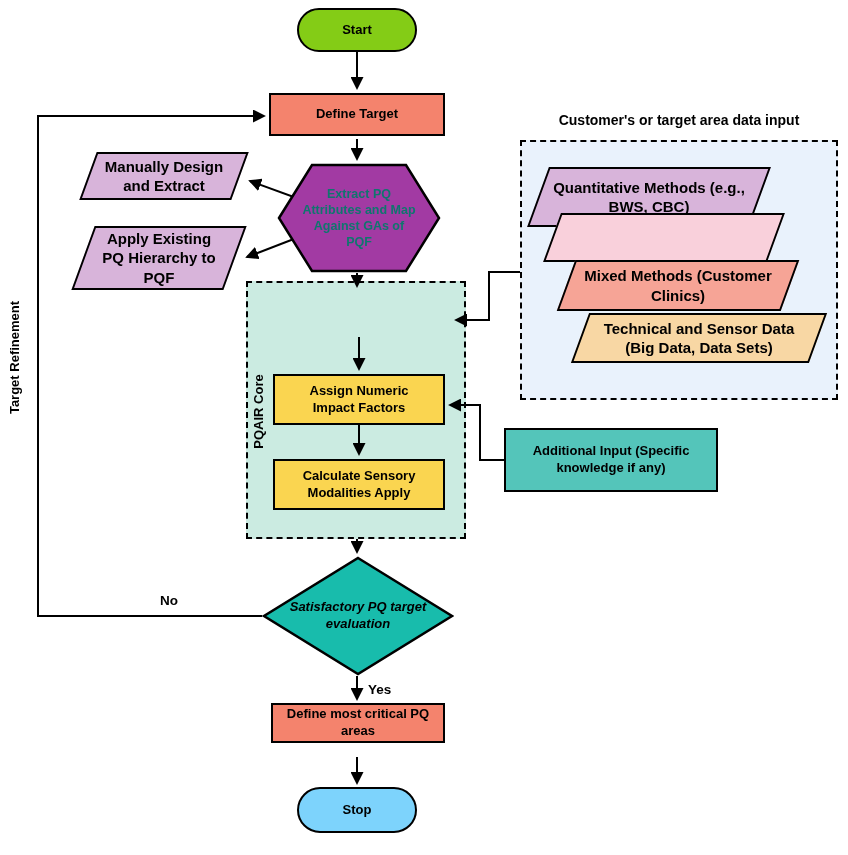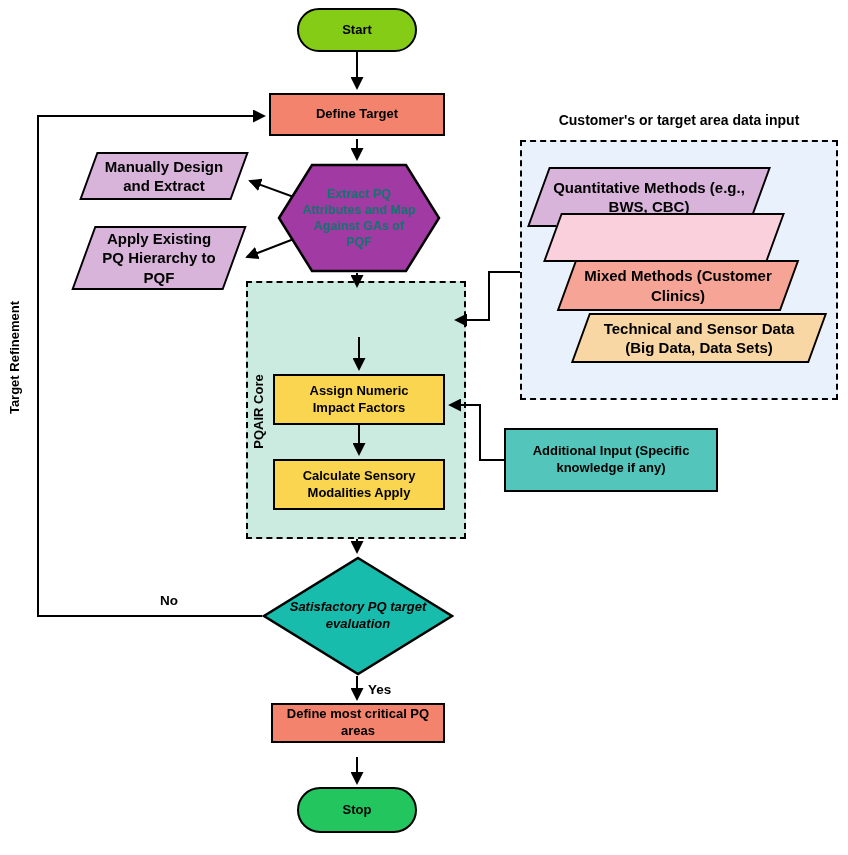--- a/index.html
+++ b/index.html
@@ -120,17 +120,17 @@
   </div>
 
   <div class="flow-label" style="left:160px;top:593px;">No</div>
   <div class="flow-label" style="left:368px;top:682px;">Yes</div>
   <div class="vlabel" style="left:-56px;top:350px;width:140px;">Target Refinement</div>
 
   <div class="node" style="left: 271px; top: 703px; width: 174px; height: 40px; background: rgb(244, 131, 109);">
     <span style="width:150px;">Define most critical PQ areas</span>
   </div>
 
-  <div class="node pill" style="left: 297px; top: 787px; width: 120px; height: 46px; background: #22c55e;">
+  <div class="node pill" style="left: 297px; top: 787px; width: 120px; height: 46px; background: #7dd3fc;">
     <span>Stop</span>
   </div>
 
 </div>
 
 </body></html>

